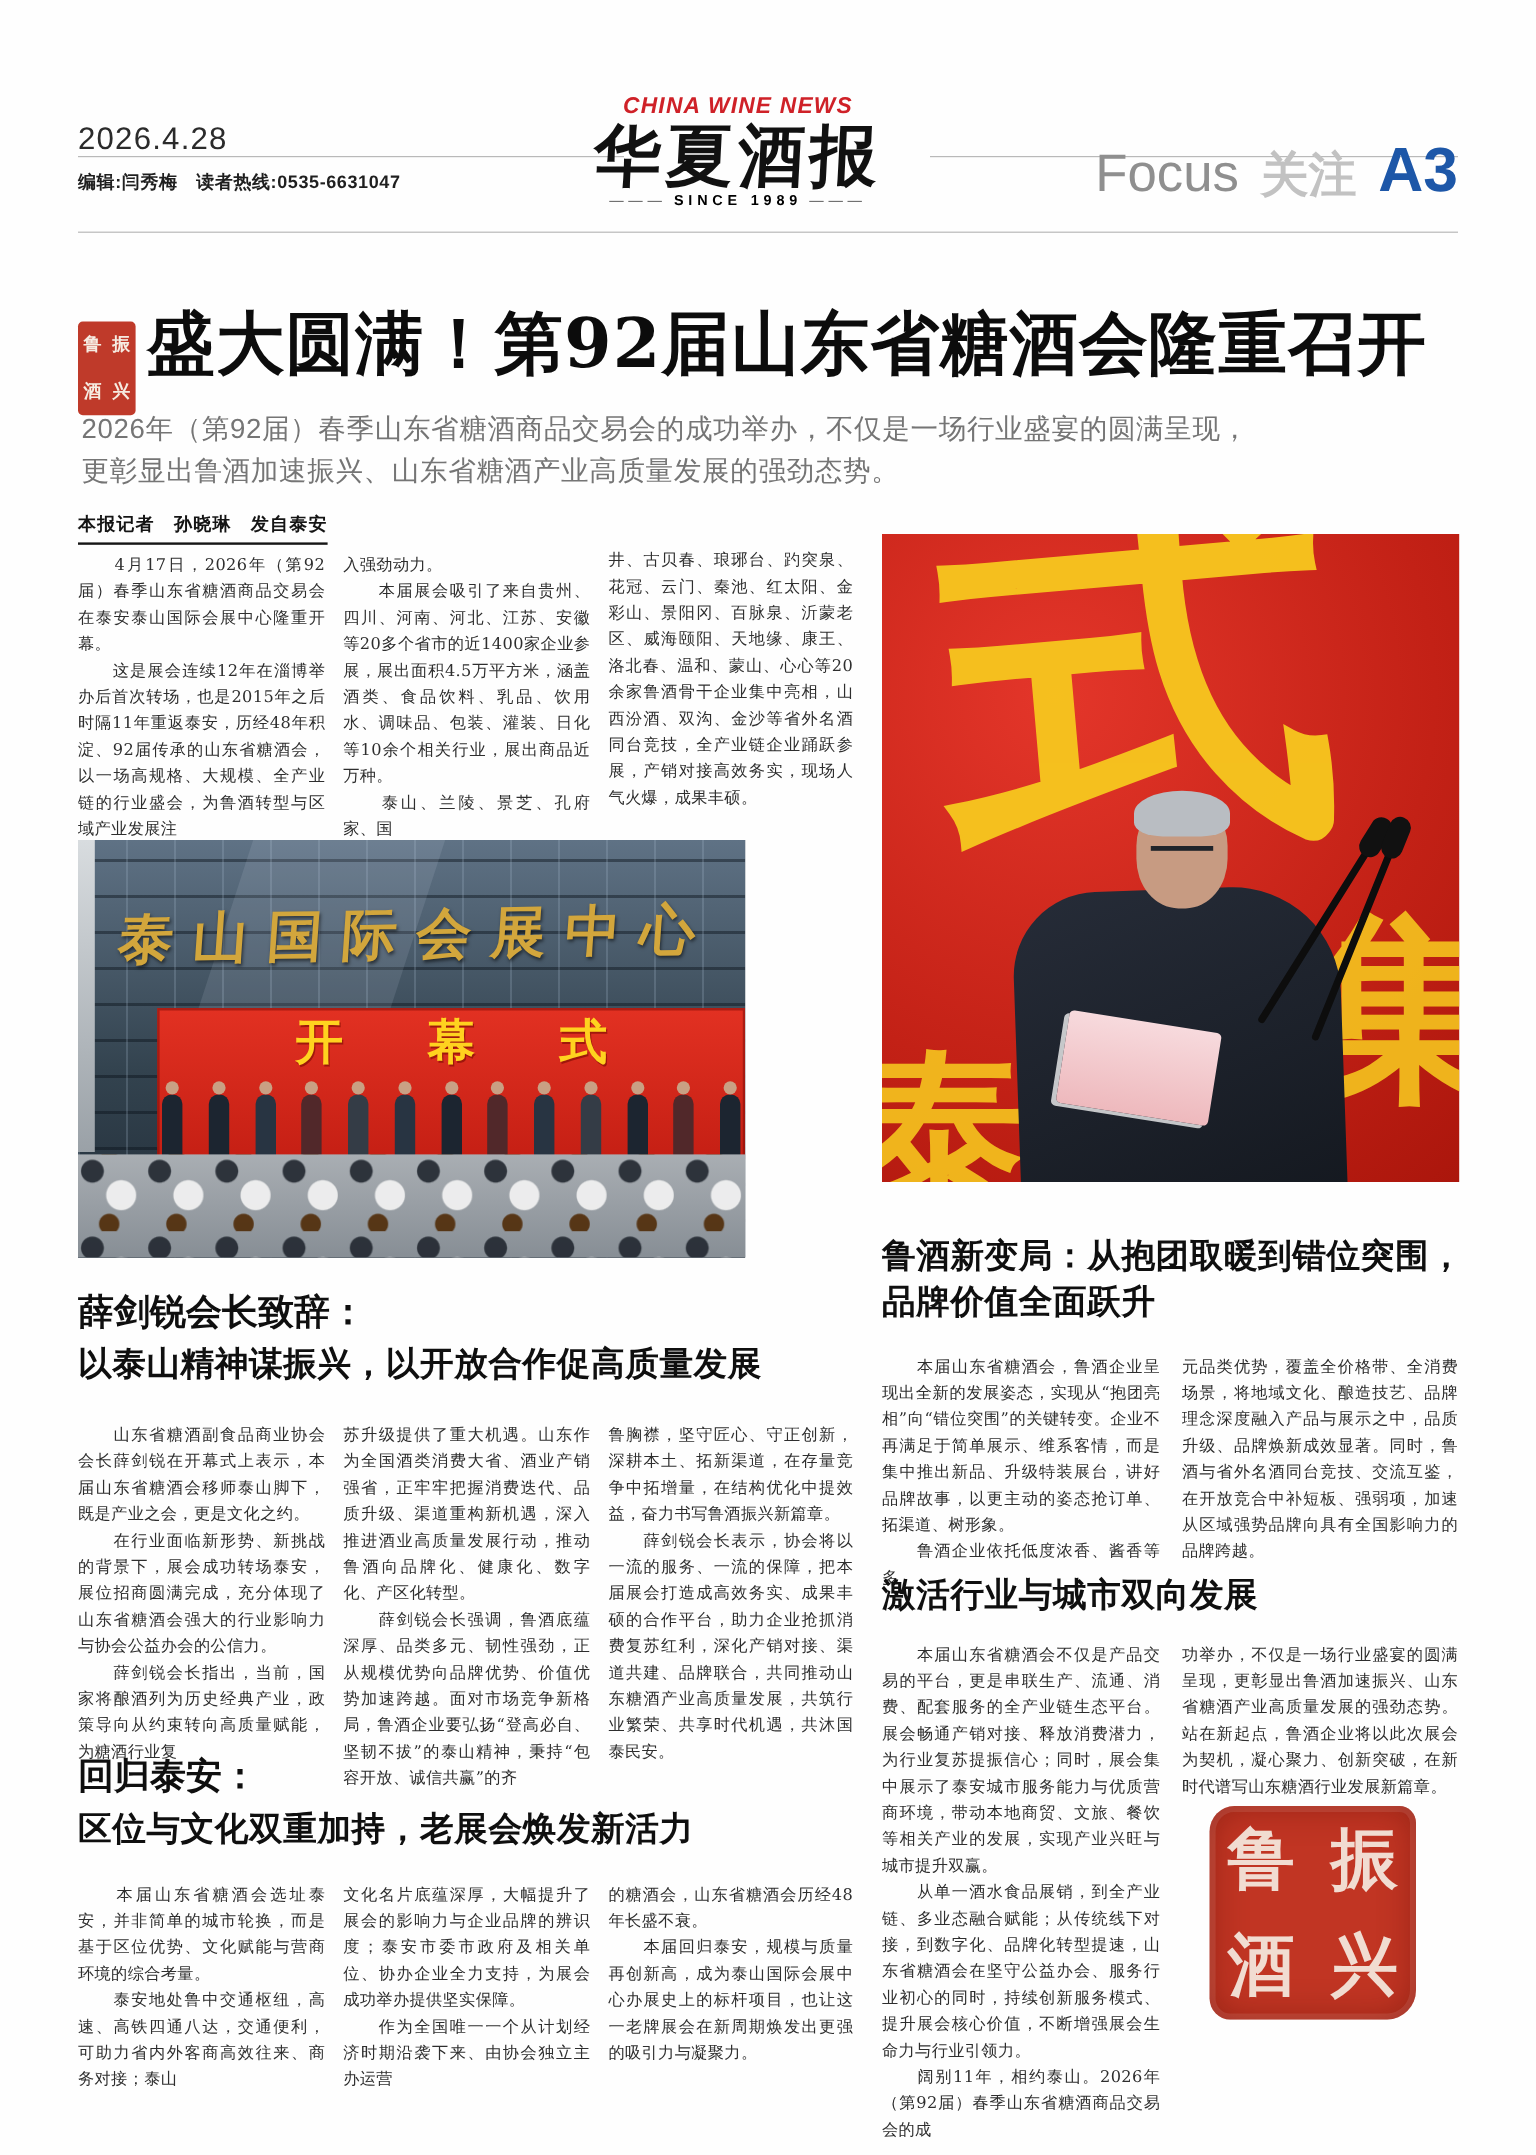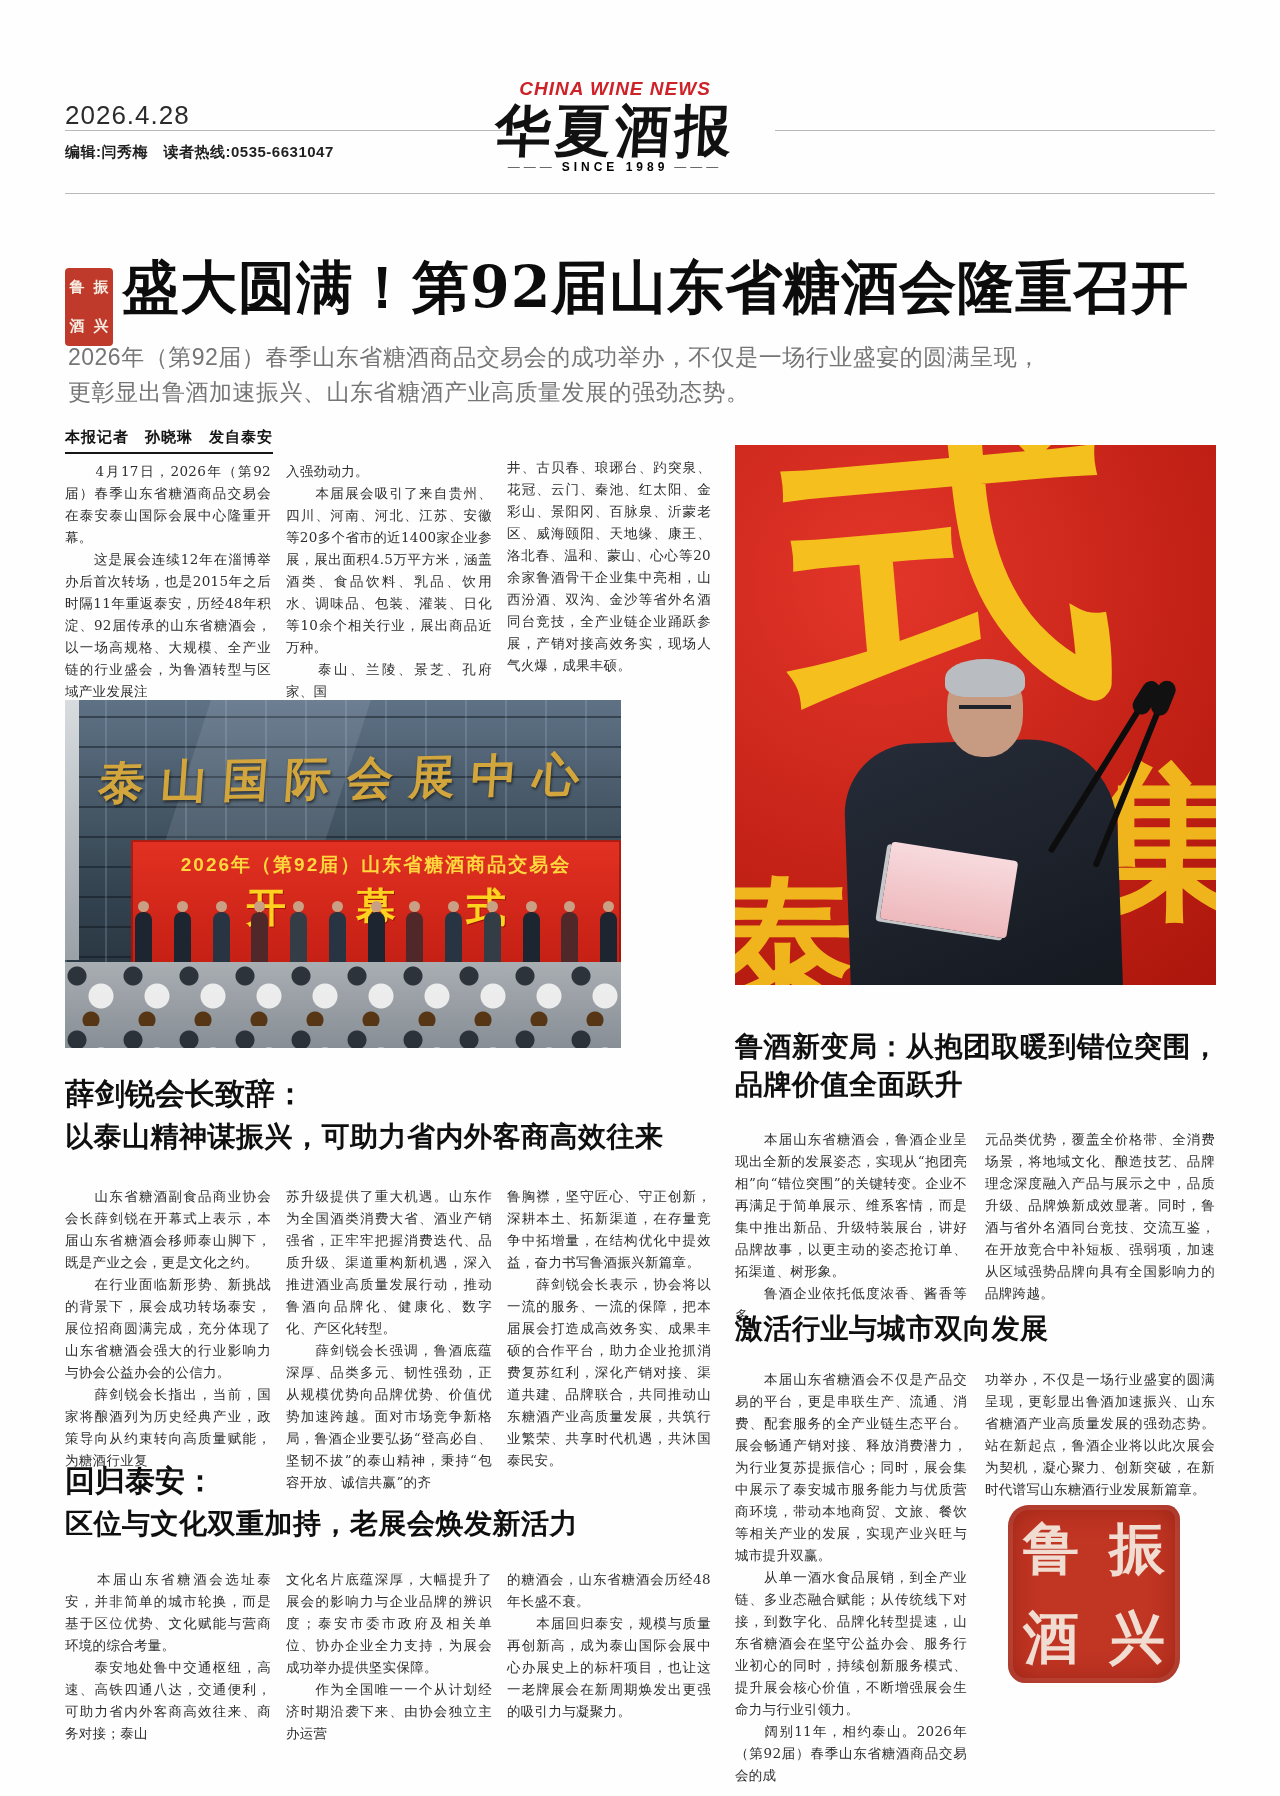--- a/index.html
+++ b/index.html
@@ -106,20 +106,25 @@
 
   <div class="abs date">2026.4.28</div>
   <div class="abs editor">编辑:闫秀梅　读者热线:0535-6631047</div>
 
   <div class="abs masthead">
     <div class="mast-en">CHINA WINE NEWS</div>
     <div class="mast-cn">华夏酒报</div>
     <div class="mast-since">SINCE 1989</div>
   </div>
 
+  <div class="abs focus-row">
+    <span class="focus-en">Focus</span>
+    <span class="focus-cn">关注</span>
+    <span class="focus-page">A3</span>
+  </div>
 
   <div class="abs seal-mini">
     <span>振</span>
     <span>鲁</span>
     <span>兴</span>
     <span>酒</span>
   </div>
   <div class="abs headline">盛大圆满！第92届山东省糖酒会隆重召开</div>
   <div class="abs deck">2026年（第92届）春季山东省糖酒商品交易会的成功举办，不仅是一场行业盛宴的圆满呈现，
 更彰显出鲁酒加速振兴、山东省糖酒产业高质量发展的强劲态势。</div>
@@ -131,21 +136,20 @@
 　　本届展会吸引了来自贵州、四川、河南、河北、江苏、安徽等20多个省市的近1400家企业参展，展出面积4.5万平方米，涵盖酒类、食品饮料、乳品、饮用水、调味品、包装、灌装、日化等10余个相关行业，展出商品近万种。
 　　泰山、兰陵、景芝、孔府家、国</div>
   <div class="col c-l3">井、古贝春、琅琊台、趵突泉、花冠、云门、秦池、红太阳、金彩山、景阳冈、百脉泉、沂蒙老区、威海颐阳、天地缘、康王、洛北春、温和、蒙山、心心等20余家鲁酒骨干企业集中亮相，山西汾酒、双沟、金沙等省外名酒同台竞技，全产业链企业踊跃参展，产销对接高效务实，现场人气火爆，成果丰硕。</div>
 
   <div class="abs photoL">
     <div class="glass"></div>
     <div class="glare"></div>
     <div class="pole"></div>
     <div class="bldg-sign">泰山国际会展中心</div>
     <div class="stage">
-      <div class="stage-line">2026年（第92届）山东省糖酒商品交易会</div>
       <div class="stage-title">开幕式</div>
     </div>
     <div class="figures">
       <div class="figure"></div>
       <div class="figure"></div>
       <div class="figure"></div>
       <div class="figure"></div>
       <div class="figure"></div>
       <div class="figure"></div>
       <div class="figure"></div>
@@ -169,21 +173,21 @@
     <div class="head">
       <div class="hair"></div>
       <div class="glasses"></div>
     </div>
     <div class="paper"></div>
     <div class="mic mic1"></div>
     <div class="mic mic2"></div>
   </div>
 
   <div class="sechead" style="left:65px;top:1075px;font-size:30px;">薛剑锐会长致辞：</div>
-  <div class="sechead sh-size" style="left:65px;top:1118px;">以泰山精神谋振兴，可助力省内外客商高效往来</div>
+  <div class="sechead sh-size" style="left:65px;top:1118px;">以泰山精神谋振兴，以开放合作促高质量发展</div>
   <div class="col" style="left:65px;top:1185px;width:206px;">　　山东省糖酒副食品商业协会会长薛剑锐在开幕式上表示，本届山东省糖酒会移师泰山脚下，既是产业之会，更是文化之约。
 　　在行业面临新形势、新挑战的背景下，展会成功转场泰安，展位招商圆满完成，充分体现了山东省糖酒会强大的行业影响力与协会公益办会的公信力。
 　　薛剑锐会长指出，当前，国家将酿酒列为历史经典产业，政策导向从约束转向高质量赋能，为糖酒行业复</div>
   <div class="col" style="left:286px;top:1185px;width:206px;">苏升级提供了重大机遇。山东作为全国酒类消费大省、酒业产销强省，正牢牢把握消费迭代、品质升级、渠道重构新机遇，深入推进酒业高质量发展行动，推动鲁酒向品牌化、健康化、数字化、产区化转型。
 　　薛剑锐会长强调，鲁酒底蕴深厚、品类多元、韧性强劲，正从规模优势向品牌优势、价值优势加速跨越。面对市场竞争新格局，鲁酒企业要弘扬“登高必自、坚韧不拔”的泰山精神，秉持“包容开放、诚信共赢”的齐</div>
   <div class="col" style="left:507px;top:1185px;width:204px;">鲁胸襟，坚守匠心、守正创新，深耕本土、拓新渠道，在存量竞争中拓增量，在结构优化中提效益，奋力书写鲁酒振兴新篇章。
 　　薛剑锐会长表示，协会将以一流的服务、一流的保障，把本届展会打造成高效务实、成果丰硕的合作平台，助力企业抢抓消费复苏红利，深化产销对接、渠道共建、品牌联合，共同推动山东糖酒产业高质量发展，共筑行业繁荣、共享时代机遇，共沐国泰民安。</div>
 
   <div class="sechead" style="left:65px;top:1462px;font-size:30px;">回归泰安：</div>
   <div class="sechead sh-size" style="left:65px;top:1505px;">区位与文化双重加持，老展会焕发新活力</div>

